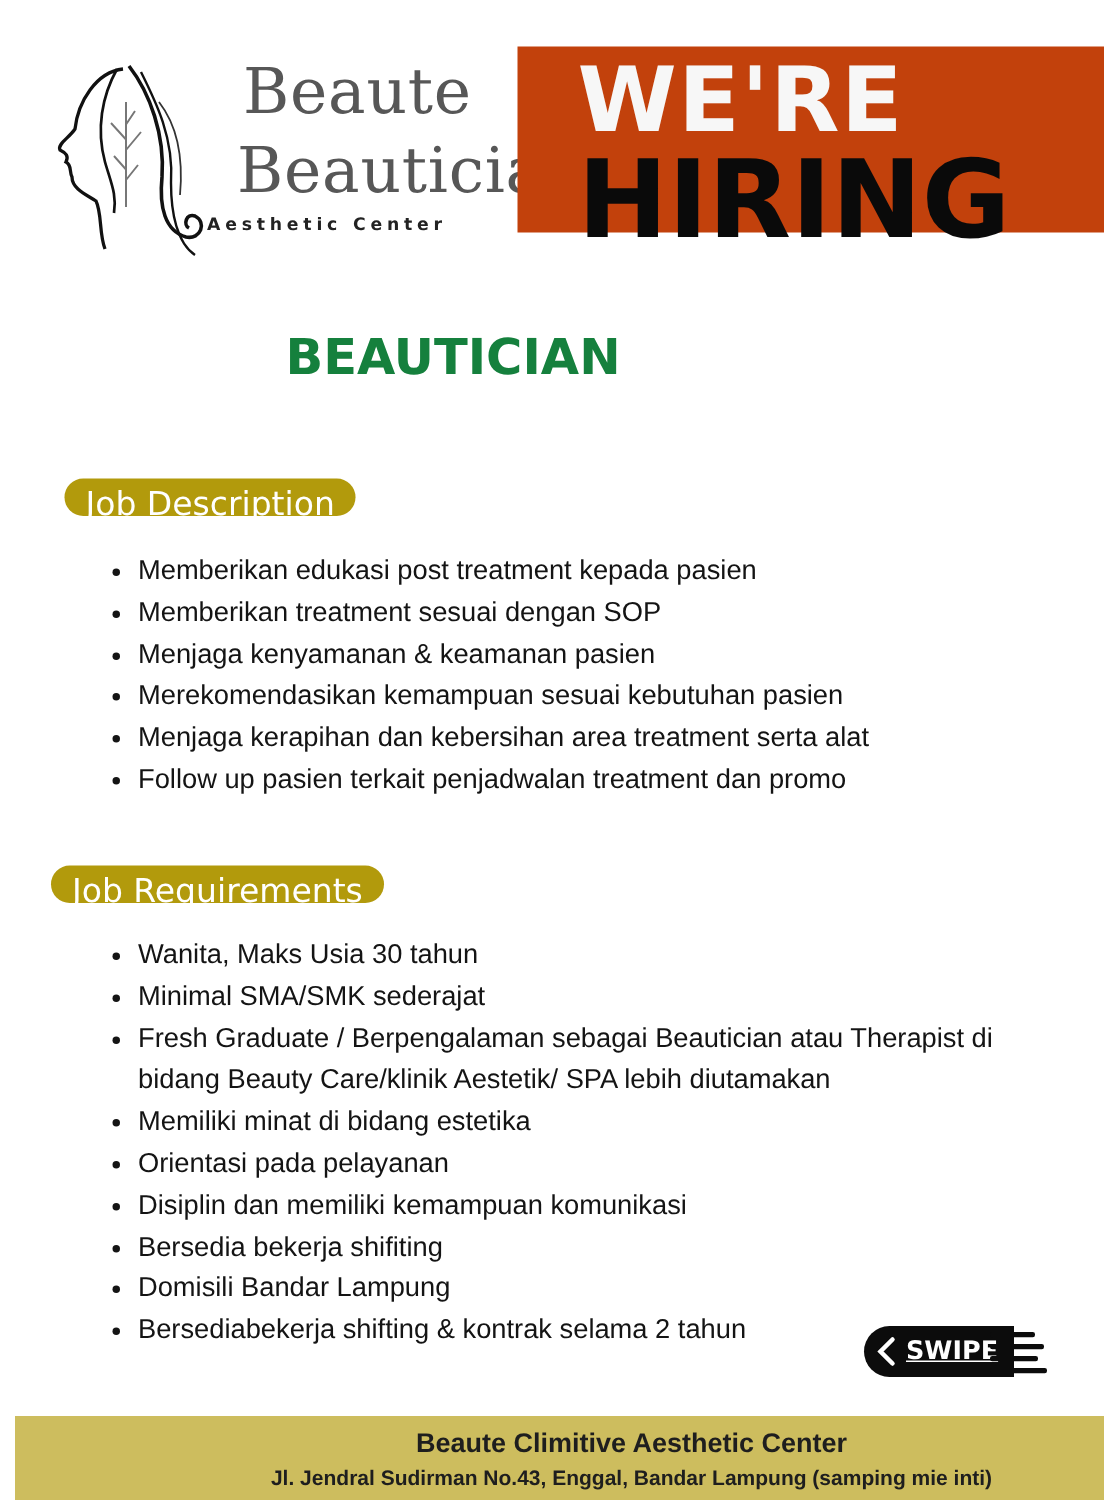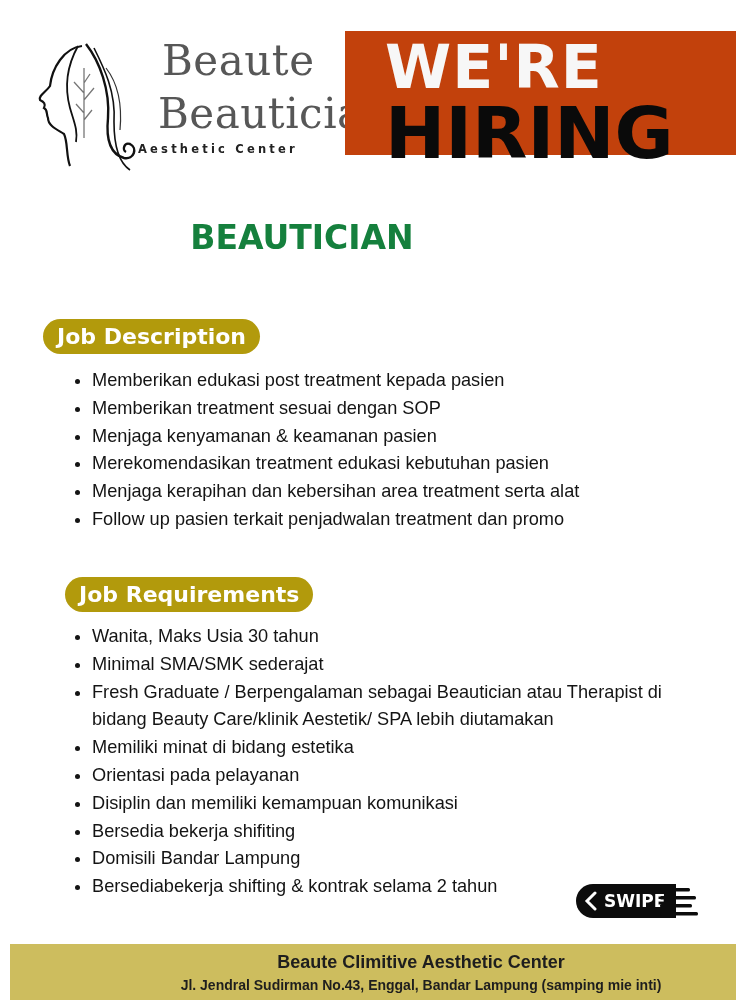--- a/index.html
+++ b/index.html
@@ -29,45 +29,45 @@
   .hiring {
     position: absolute; left: 40px; top: 66px; font-family: "DejaVu Sans", sans-serif; font-weight: bold;
     font-size: 72px; color: #0a0a0a; letter-spacing: 0px; line-height: 1;
   }
   .position-title {
     position: absolute; left: 0; width: 604px; top: 218px; text-align: center;
     font-family: "DejaVu Sans", sans-serif; font-weight: bold; font-size: 33px; color: #15803d;
   }
   .pill {
     position: absolute; background: #b29a0c; color: #fff; border-radius: 20px;
-    font-family: "DejaVu Sans", sans-serif; font-weight: bold; font-size: 22px;
-    padding: 0 14px; height: 35px; line-height: 35px;
+    font-family: "DejaVu Sans", sans-serif; font-weight: normal; font-size: 22px;
+    padding: 0 14px; height: 25px; line-height: 35px;
   }
   .pill-desc { left: 43px; top: 319px; }
-  .pill-req { left: 65px; top: 577px; }
+  .pill-req { left: 34px; top: 577px; }
   ul.list { position: absolute; left: 70px; margin: 0; padding: 0; list-style: none; }
   ul.list li {
     position: relative; padding-left: 22px; font-size: 18.2px; line-height: 27.8px; color: #141414;
   }
   ul.list li::before {
     content: ""; position: absolute; left: 5px; top: 12px; width: 5px; height: 5px;
     border-radius: 50%; background: #141414;
   }
   .list-desc { top: 367px; }
   .list-req { top: 623px; }
   .swipe {
     position: absolute; left: 576px; top: 884px; width: 122px; height: 34px;
   }
   .swipe-body {
     position: absolute; left: 0; top: 0; width: 100px; height: 34px; background: #0c0c0c;
     border-radius: 17px 0 0 17px;
   }
   .swipe-label {
     position: absolute; left: 28px; top: 0; line-height: 34px; color: #fff;
-    font-family: "DejaVu Sans", sans-serif; font-weight: bold; font-size: 17px;
+    font-family: "DejaVu Sans", sans-serif; font-weight: bold; font-size: 17px; text-decoration: underline;
   }
   .swipe-chev { position: absolute; left: 8px; top: 7px; }
   .swipe-lines { position: absolute; left: 84px; top: 2px; }
   .footer {
     position: absolute; left: 10px; top: 944px; width: 726px; height: 56px; background: #cdbd5e;
     text-align: center; font-family: "Liberation Sans", sans-serif; font-weight: bold; color: #1e1e1e; padding-left: 48px;
   }
   .footer .f1 { font-size: 18px; line-height: 22px; margin-top: 7px; }
   .footer .f2 { font-size: 14px; line-height: 24px; }
 </style>
@@ -93,21 +93,21 @@
   <div class="hiring">HIRING</div>
 </div>
 
 <div class="position-title">BEAUTICIAN</div>
 
 <div class="pill pill-desc">Job Description</div>
 <ul class="list list-desc">
   <li>Memberikan edukasi post treatment kepada pasien</li>
   <li>Memberikan treatment sesuai dengan SOP</li>
   <li>Menjaga kenyamanan &amp; keamanan pasien</li>
-  <li>Merekomendasikan treatment edukasi kebutuhan pasien</li>
+  <li>Merekomendasikan kemampuan sesuai kebutuhan pasien</li>
   <li>Menjaga kerapihan dan kebersihan area treatment serta alat</li>
   <li>Follow up pasien terkait penjadwalan treatment dan promo</li>
 </ul>
 
 <div class="pill pill-req">Job Requirements</div>
 <ul class="list list-req" style="width:620px;">
   <li>Wanita, Maks Usia 30 tahun</li>
   <li>Minimal SMA/SMK sederajat</li>
   <li>Fresh Graduate / Berpengalaman sebagai Beautician atau Therapist di bidang Beauty Care/klinik Aestetik/ SPA lebih diutamakan</li>
   <li>Memiliki minat di bidang estetika</li>

